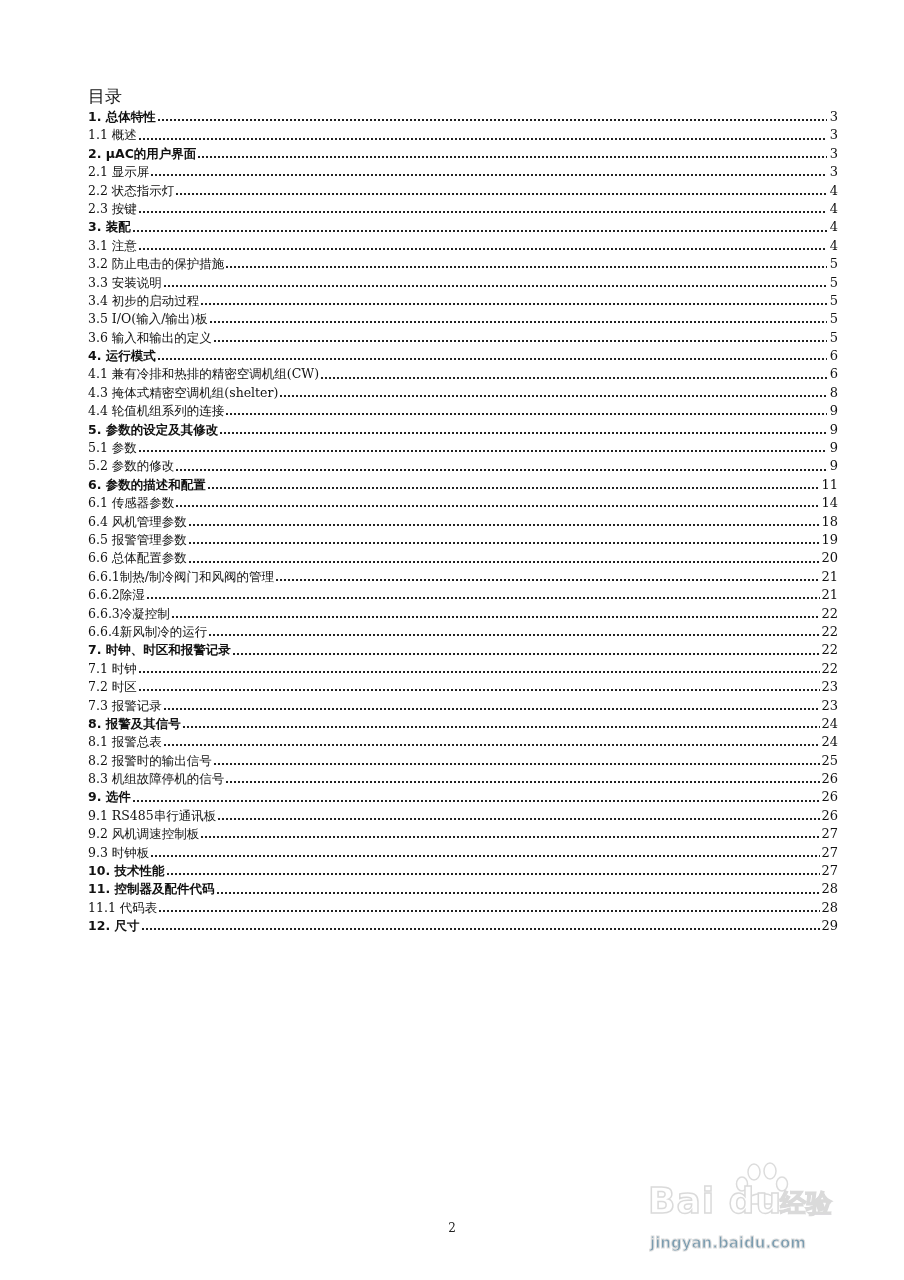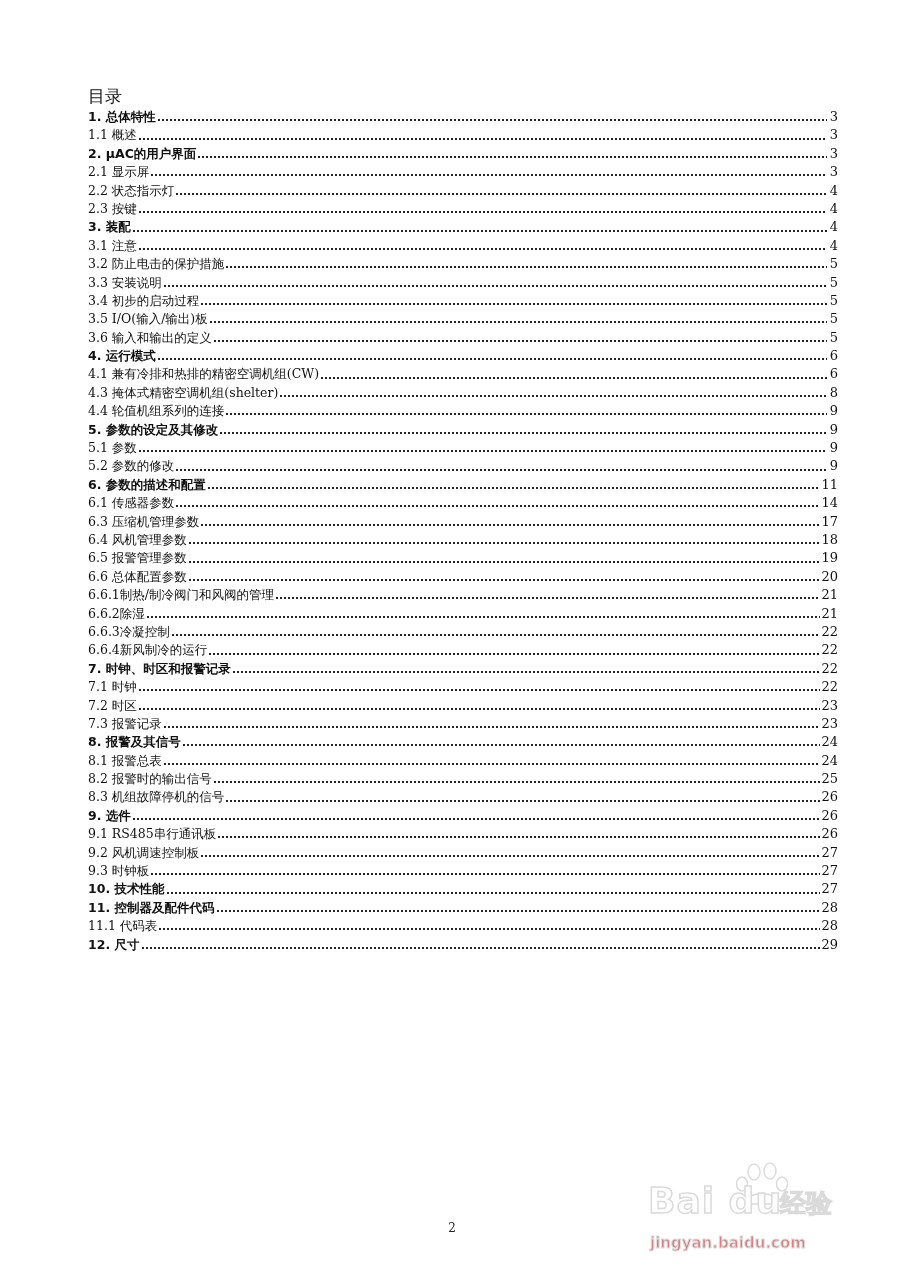--- a/index.html
+++ b/index.html
@@ -115,21 +115,21 @@
     color: #4c1d95;
     -webkit-text-stroke: 1.2px #bdbdbd;
   }
   .wm-url {
     position: absolute;
     left: 10px;
     top: 94px;
     font-family: "DejaVu Sans", sans-serif;
     font-weight: bold;
     font-size: 15px;
-    color: #b91c1c;
+    color: #0c4a6e;
     -webkit-text-stroke: 1px #c4c4c4;
   }
   .wm-paw {
     position: absolute;
     left: 92px;
     top: 22px;
     width: 60px;
     height: 48px;
   }
 </style>
@@ -244,25 +244,20 @@
       </div>
       <div class="toc-row level-1">
         <span class="toc-label">6. 参数的描述和配置</span>
         <span class="toc-leader"></span>
         <span class="toc-page">11</span>
       </div>
       <div class="toc-row level-2">
         <span class="toc-label">6.1 传感器参数</span>
         <span class="toc-leader"></span>
         <span class="toc-page">14</span>
-      </div>
-      <div class="toc-row level-2">
-        <span class="toc-label">6.3 压缩机管理参数</span>
-        <span class="toc-leader"></span>
-        <span class="toc-page">17</span>
       </div>
       <div class="toc-row level-2">
         <span class="toc-label">6.4 风机管理参数</span>
         <span class="toc-leader"></span>
         <span class="toc-page">18</span>
       </div>
       <div class="toc-row level-2">
         <span class="toc-label">6.5 报警管理参数</span>
         <span class="toc-leader"></span>
         <span class="toc-page">19</span>

